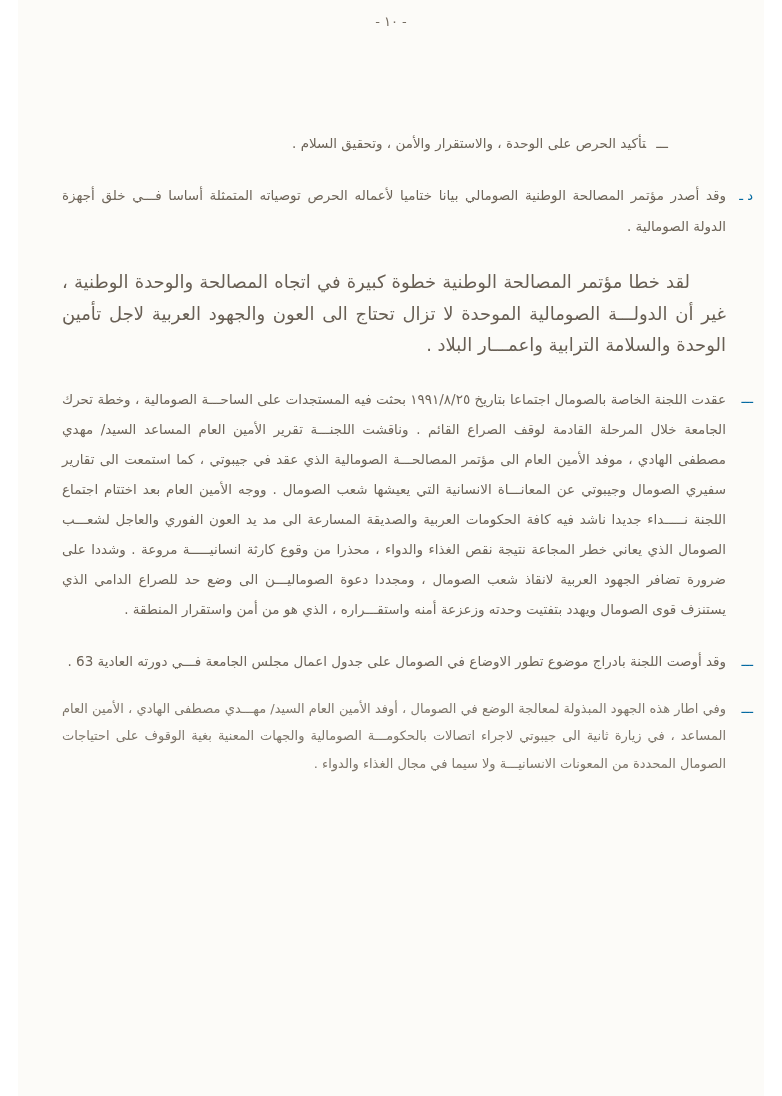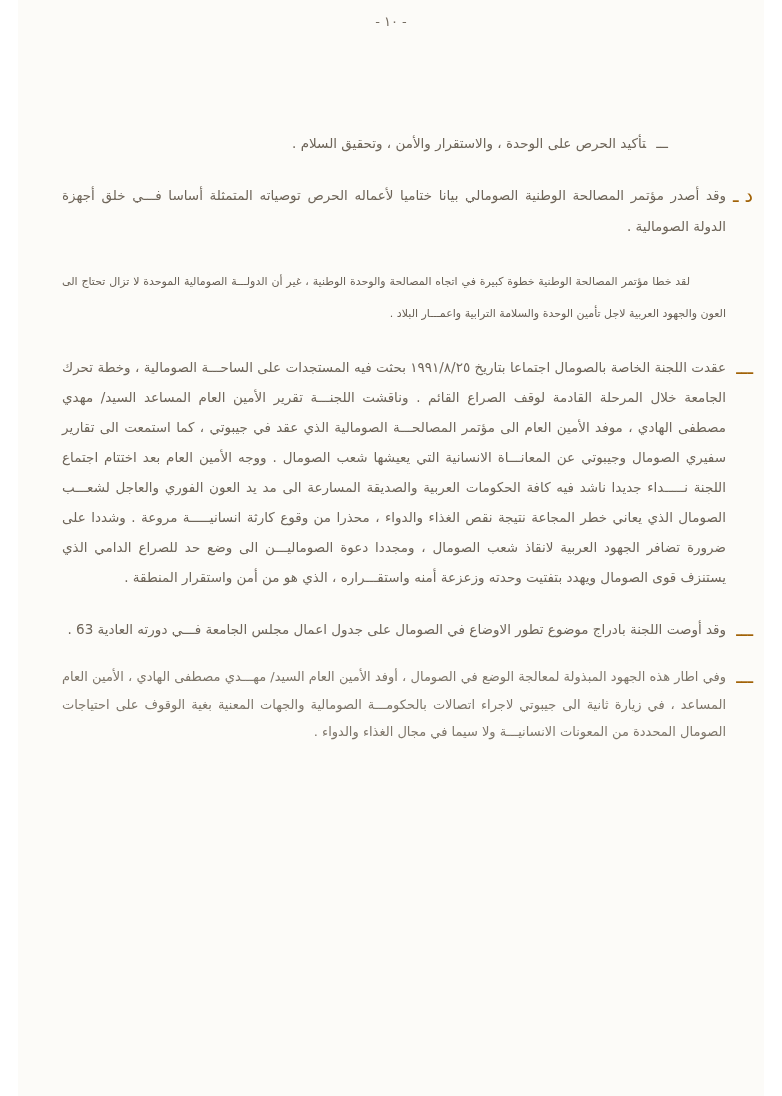--- a/index.html
+++ b/index.html
@@ -36,42 +36,42 @@
     text-align: justify;
     text-justify: inter-word;
     font-size: 13.5px;
     line-height: 31px;
     color: #6e6559;
   }
   .marker-hang {
     position: absolute;
     right: -27px;
     top: 0;
-    font-size: 19px;
-    color: #a16207;
+    font-size: 13px;
+    color: #0369a1;
     white-space: nowrap;
   }
   .item-first {
     margin-top: 99px;
     margin-right: 58px;
     margin-left: 70px;
     text-align: right;
   }
   .marker-inline {
     margin-left: 10px;
     color: #6e6559;
   }
   .item-d {
     margin-top: 21px;
   }
   .para {
     margin-top: 24px;
     text-align: justify;
     text-justify: inter-word;
-    font-size: 11px;
+    font-size: 18px;
     line-height: 31.5px;
     text-indent: 36px;
     color: #685f54;
   }
   .item-committee {
     margin-top: 23px;
     line-height: 30px;
   }
   .item-recommend {
     margin-top: 22px;

